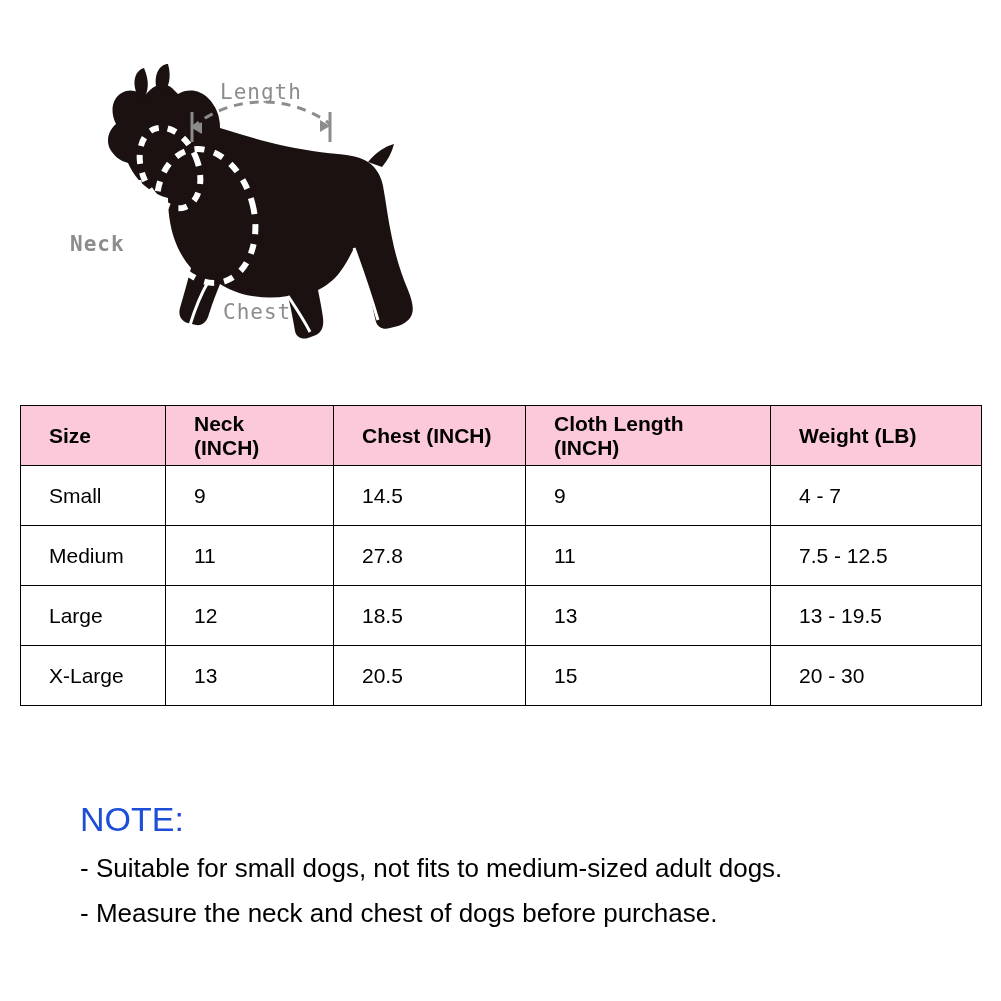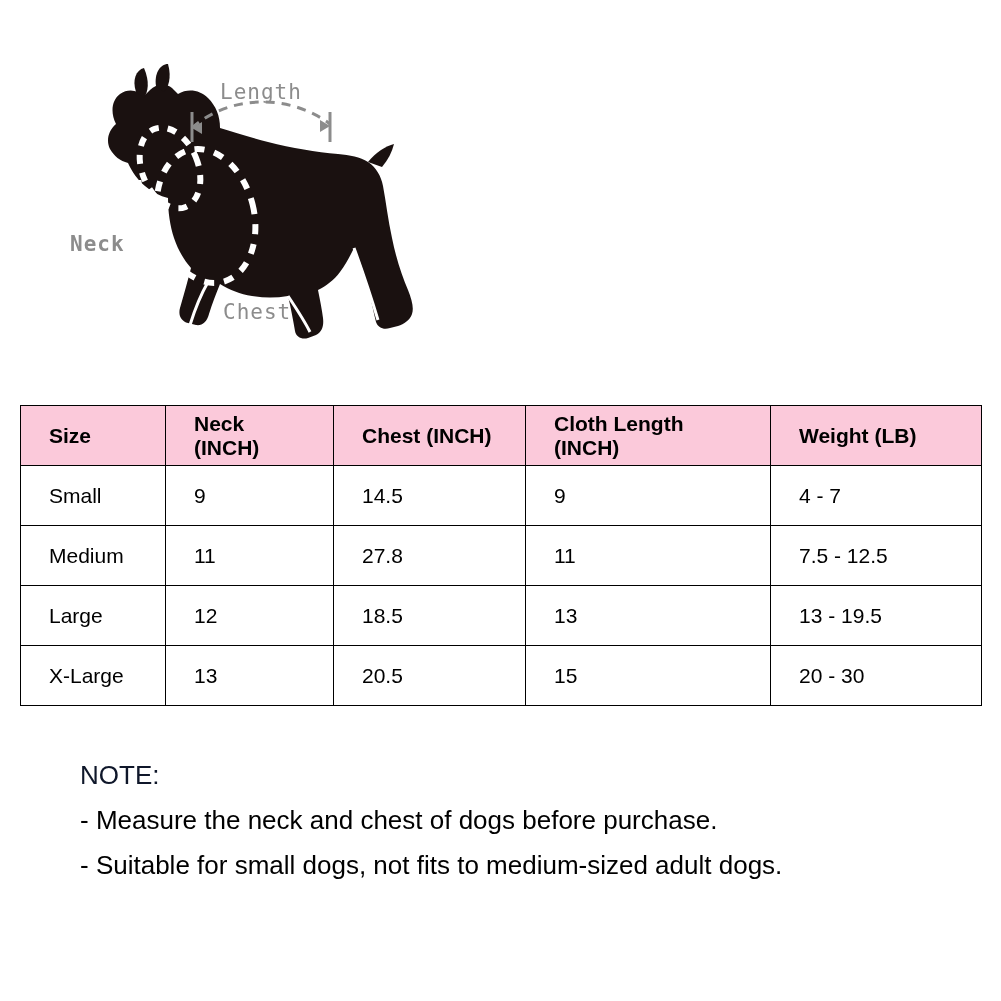--- a/index.html
+++ b/index.html
@@ -73,23 +73,24 @@
   .col-weight { width: 211px; }
 
   
   .notes {
     position: absolute;
     left: 80px;
     top: 760px;
     width: 880px;
   }
   .notes-title {
-    font-size: 26px;
-    color: #0f172a;
+    font-size: 34px;
+    color: #1d4ed8;
     margin-bottom: 14px;
+    margin-top: 40px;
   }
   .note-line {
     font-size: 26px;
     color: #000000;
     margin-bottom: 14px;
     white-space: nowrap;
   }
 </style>
 </head>
 <body>
@@ -214,17 +215,17 @@
         <td>13</td>
         <td>20.5</td>
         <td>15</td>
         <td>20 - 30</td>
       </tr>
     </tbody>
   </table>
 
   <div class="notes">
     <div class="notes-title">NOTE:</div>
+    <div class="note-line">- Suitable for small dogs, not fits to medium-sized adult dogs.</div>
     <div class="note-line">- Measure the neck and chest of dogs before purchase.</div>
-    <div class="note-line">- Suitable for small dogs, not fits to medium-sized adult dogs.</div>
   </div>
 
 </div>
 
 </body></html>

